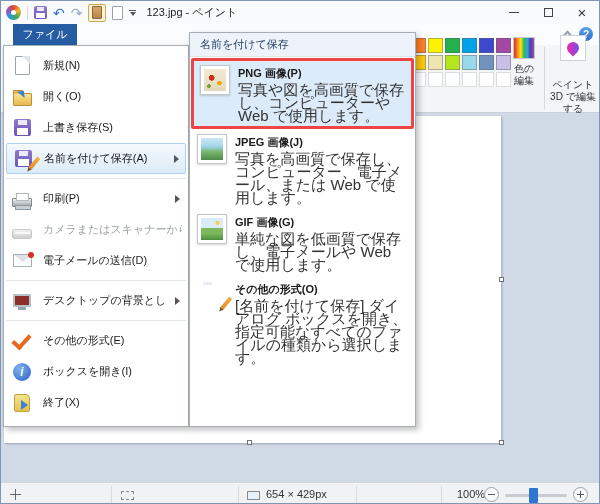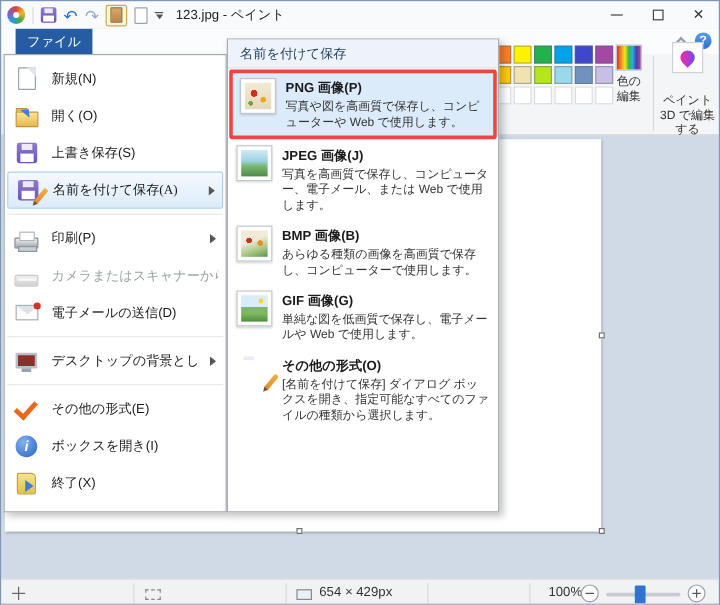--- a/index.html
+++ b/index.html
@@ -57,21 +57,21 @@
   .canvas-area { position:absolute; left:0; top:112px; width:100%; height:369px; background:#d0d9e6; }
   .canvas { position:absolute; left:3px; top:3px; width:497px; height:327px; background:#fff; box-shadow:1px 1px 2px rgba(60,70,90,.35); }
   .handle { position:absolute; width:5px; height:5px; background:#fff; border:1px solid #707070; }
   .h-right { left:498px; top:164px; }
   .h-bottom { left:246px; top:327px; }
   .h-corner { left:498px; top:327px; }
 
   
   .menu-panel { position:absolute; left:2px; top:44px; width:186px; height:382px; background:#fff; border:1px solid #a7adb5; box-shadow:3px 3px 6px rgba(0,0,0,.25); padding-top:4px; z-index:10; }
   .mitem { height:31px; display:flex; align-items:center; gap:9px; padding:0 6px; position:relative; }
-  .mitem.selected { background:linear-gradient(#f4f9fd,#dcebf9); border:1px solid #aed0ee; border-radius:2px; margin:0 2px; padding:0 4px;font-family:Liberation Serif, serif; }
+  .mitem.selected { background:linear-gradient(#f4f9fd,#dcebf9); border:1px solid #aed0ee; border-radius:2px; margin:0 2px; padding:0 4px; }
   .mitem.disabled .mlabel { color:#9aa0a6; }
   .mitem.disabled .mi { filter:grayscale(1); opacity:.5; }
   .mlabel { flex:1; white-space:nowrap; overflow:hidden; }
   .msep { height:1px; background:#e4e8ec; margin:4px 2px; }
   .arrow { width:0; height:0; border-top:4px solid transparent; border-bottom:4px solid transparent; border-left:5px solid #555; margin-right:2px; }
   .mi { width:24px; height:24px; position:relative; flex:none; display:flex; align-items:center; justify-content:center; }
 
   
   .i-doc { width:15px; height:19px; background:#fff; border:1px solid #9aa3ad; border-radius:1px; position:relative; }
   .i-doc::after { content:""; position:absolute; right:-1px; top:-1px; border:4px solid; border-color:#dfe5ea transparent transparent #dfe5ea; transform:rotate(90deg); }
@@ -99,21 +99,21 @@
   .i-exit { width:16px; height:18px; background:linear-gradient(#f5e48e,#e3c348); border:1px solid #bfa23f; border-radius:2px 4px 2px 2px; position:relative; }
   .i-exit::after { content:""; position:absolute; right:-4px; top:5px; border:5px solid transparent; border-left:7px solid #3d7fd6; }
 
   
   .sub-panel { position:absolute; left:188px; top:31px; width:227px; height:395px; background:#fff; border:1px solid #a7adb5; box-shadow:3px 3px 6px rgba(0,0,0,.25); z-index:11; }
   .sub-header { height:24px; background:#eef3fa; border-bottom:1px solid #dde4ec; display:flex; align-items:center; padding-left:10px; color:#1e3c5f; }
   .sitem { display:flex; gap:8px; padding:5px 7px; min-height:47px; align-items:flex-start; }
   .sitem.selected { background:#dcebfa; border:3px solid #ef4444; border-radius:2px; margin:1px 1px 0 1px; padding:4px 6px; }
   .scol { flex:1; }
   .stitle { font-weight:bold; margin:1px 0 2px 0; }
-  .sdesc { font-size:10px; line-height:13px; color:#333; }
+  .sdesc { font-size:15px; line-height:13px; color:#333; }
   .ph { width:30px; height:30px; background:#fff; border:1px solid #c3c7cc; box-shadow:0 1px 2px rgba(0,0,0,.18); position:relative; flex:none; }
   .ph::before { content:""; position:absolute; left:3px; top:3px; right:3px; bottom:3px; }
   .ph-png::before { background:radial-gradient(circle 6px at 35% 40%, #d42b1e 0 45%, transparent 50%),radial-gradient(circle 5px at 70% 64%, #f2a71b 0 45%, transparent 50%),radial-gradient(circle 4px at 22% 78%, #7aa03c 0 45%, transparent 50%),linear-gradient(#f3ead3,#e2d9bd); }
   .ph-jpeg::before { background:linear-gradient(180deg,#cfe9f2 0%,#9ed4e8 40%,#79b871 62%,#4f8a49 100%); }
   .ph-bmp::before { background:radial-gradient(circle 5px at 30% 38%, #cc3322 0 45%, transparent 50%),radial-gradient(circle 5px at 72% 48%, #e8902a 0 45%, transparent 50%),linear-gradient(160deg,#f0ead6 40%,#9ec27a 75%,#5e9450 100%); }
   .ph-gif::before { background:radial-gradient(circle 4px at 75% 22%, #f6d33c 0 45%, transparent 55%),linear-gradient(180deg,#d9ecf7 0 45%, #7cb85e 45% 70%, #4d8f3f 100%); }
   .ph-other { border:none; box-shadow:none; }
   .ph-other .i-floppy { width:22px; height:22px; margin:4px 0 0 2px; }
 
   
@@ -300,27 +300,20 @@
       <div class="scol">
         <div class="stitle">PNG 画像(P)</div>
         <div class="sdesc">写真や図を高画質で保存し、コンピューターや Web で使用します。</div>
       </div>
     </div>
     <div class="sitem">
       <span class="ph ph-jpeg"></span>
       <div class="scol">
         <div class="stitle">JPEG 画像(J)</div>
         <div class="sdesc">写真を高画質で保存し、コンピューター、電子メール、または Web で使用します。</div>
-      </div>
-    </div>
-    <div class="sitem">
-      <span class="ph ph-bmp"></span>
-      <div class="scol">
-        <div class="stitle">BMP 画像(B)</div>
-        <div class="sdesc">あらゆる種類の画像を高画質で保存し、コンピューターで使用します。</div>
       </div>
     </div>
     <div class="sitem">
       <span class="ph ph-gif"></span>
       <div class="scol">
         <div class="stitle">GIF 画像(G)</div>
         <div class="sdesc">単純な図を低画質で保存し、電子メールや Web で使用します。</div>
       </div>
     </div>
     <div class="sitem">

